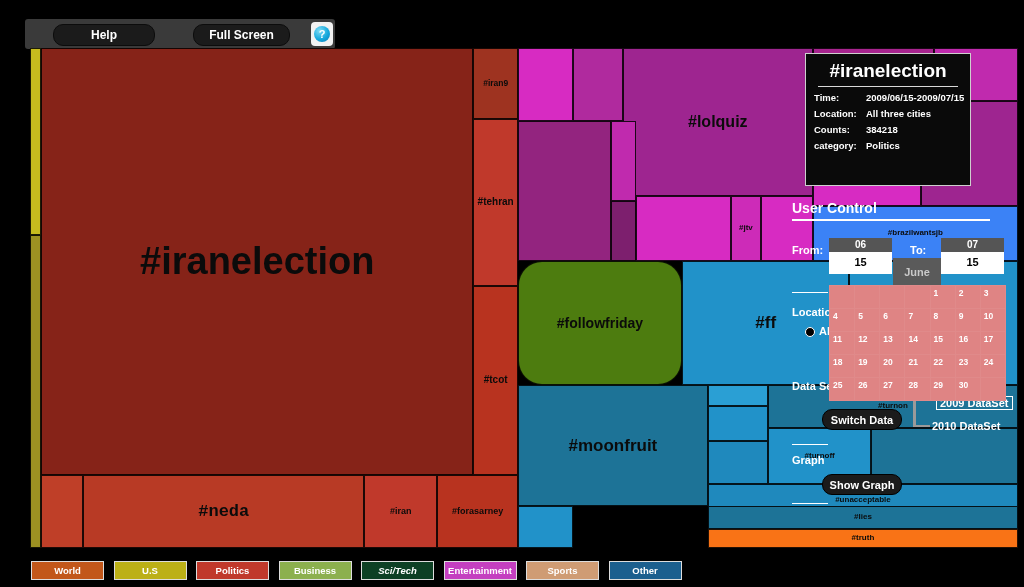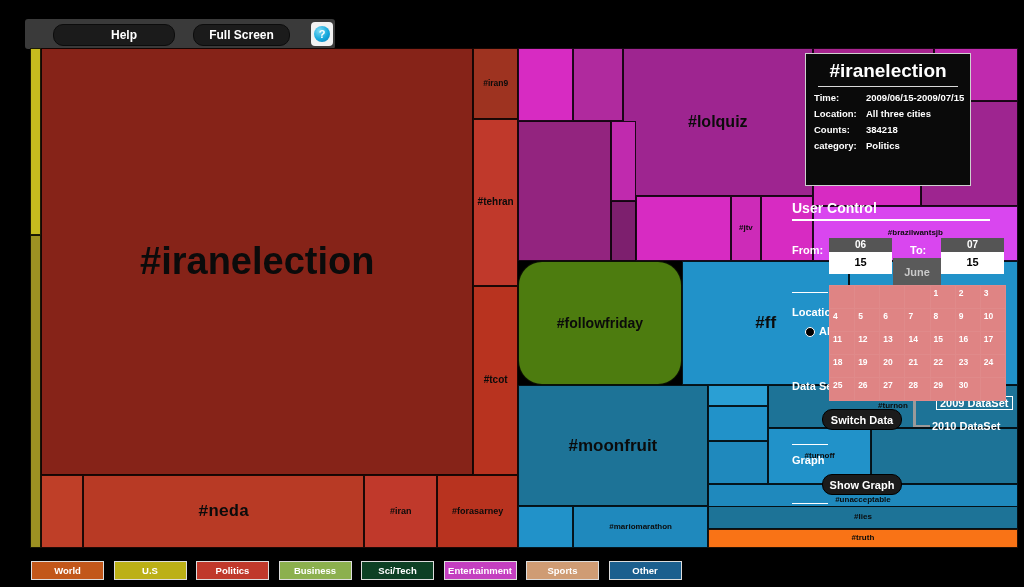--- a/index.html
+++ b/index.html
@@ -3,21 +3,21 @@
 <meta charset="utf-8">
 <style>
   html,body{margin:0;padding:0;background:#000;}
   body{width:1024px;height:587px;overflow:hidden;font-family:"Liberation Sans",sans-serif;}
   #app{position:relative;width:1024px;height:587px;background:#000;}
 
   
   .toolbar{position:absolute;left:25px;top:19px;width:310px;height:30px;background:#3a3a3a;border-radius:3px;}
   .tb-btn{position:absolute;top:5px;height:20px;background:#1b1b1b;border:1px solid #0c0c0c;border-radius:10px;
           color:#fff;font-size:12px;font-weight:bold;display:flex;align-items:center;justify-content:center;cursor:pointer;}
-  .tb-help{left:28px;width:100px;padding-left:20px;}
+  .tb-help{left:28px;width:100px;}
   .tb-full{left:168px;width:95px;}
   .help-icon{position:absolute;left:311px;top:22px;width:22px;height:24px;background:#f2f2f2;border-radius:4px;
              display:flex;align-items:center;justify-content:center;cursor:pointer;}
   .help-circ{width:16px;height:16px;border-radius:50%;
              background:radial-gradient(circle at 35% 30%, #7fdcf5 0%, #16a9dd 55%, #0a78b5 100%);
              color:#fff;font-size:11px;font-weight:bold;display:flex;align-items:center;justify-content:center;}
 
   
   #treemap{position:absolute;left:30px;top:48px;width:760px;height:500px;background:#000;}
   .cell{position:absolute;box-sizing:border-box;border:1px solid rgba(0,0,0,.85);overflow:hidden;
@@ -111,21 +111,21 @@
       <div class="cell" style="left: 92.2%; top: 29.6%; width: 4%; height: 13%; background: rgb(205, 43, 184);">
         <span style="font-size: 8px;">#jtv</span>
       </div>
       <div class="cell" style="left: 96.2%; top: 29.6%; width: 6.8%; height: 13%; background: rgb(215, 43, 194);"></div>
       <div class="cell" style="left: 103%; top: 0%; width: 16%; height: 10.6%; background: rgb(168, 36, 143);">
         <span style="font-size: 8px;">#mileycyrus</span>
       </div>
       <div class="cell" style="left: 119%; top: 0%; width: 11%; height: 10.6%; background: rgb(192, 42, 174);"></div>
       <div class="cell" style="left: 103%; top: 10.6%; width: 14.2%; height: 21%; background: rgb(215, 43, 194);"></div>
       <div class="cell" style="left: 117.2%; top: 10.6%; width: 12.8%; height: 21%; background: rgb(158, 37, 144);"></div>
-      <div class="cell" style="left: 103%; top: 31.6%; width: 27%; height: 11%; background: #d946ef; align-items: center;">
+      <div class="cell" style="left: 103%; top: 31.6%; width: 27%; height: 11%; background: #3b82f6; align-items: center;">
         <span style="font-size: 8px;">#brazilwantsjb</span>
       </div>
       <div class="cell" style="left: 64.2%; top: 42.6%; width: 21.6%; height: 24.8%; background: #4d7c0f; border-radius: 24px;">
         <span style="font-size: 14px;">#followfriday</span>
       </div>
       <div class="cell" style="left: 85.8%; top: 42.6%; width: 22%; height: 24.8%; background: rgb(33, 146, 201);">
         <span style="font-size: 17px;">#ff</span>
       </div>
       <div class="cell" style="left: 107.8%; top: 42.6%; width: 22.2%; height: 24.8%; background: rgb(33, 146, 201);">
         <span style="font-size: 14px;">#fb</span>
@@ -140,23 +140,20 @@
         <span style="font-size: 8px;">#turnon</span>
       </div>
       <div class="cell" style="left: 97.1%; top: 76%; width: 13.6%; height: 11.2%; background: rgb(33, 146, 201);">
         <span style="font-size: 8px;">#turnoff</span>
       </div>
       <div class="cell" style="left: 110.7%; top: 76%; width: 19.3%; height: 11.2%; background: rgb(29, 115, 151);"></div>
       <div class="cell" style="left: 89.2%; top: 87.2%; width: 40.8%; height: 6.6%; background: rgb(31, 137, 189);">
         <span style="font-size: 8px;">#unacceptable</span>
       </div>
       <div class="cell" style="left: 64.2%; top: 91.6%; width: 7.3%; height: 8.4%; background: rgb(33, 146, 201);"></div>
-      <div class="cell" style="left: 71.5%; top: 91.6%; width: 17.7%; height: 8.4%; background: rgb(31, 137, 189);">
-        <span style="font-size: 8px;">#mariomarathon</span>
-      </div>
       <div class="cell" style="left: 89.2%; top: 91.6%; width: 40.8%; height: 4.6%; background: rgb(29, 115, 151);">
         <span style="font-size: 8px;">#lies</span>
       </div>
       <div class="cell" style="left: 89.2%; top: 96.2%; width: 40.8%; height: 3.8%; background: #f97316;">
         <span style="font-size: 8px;">#truth</span>
       </div>
     </div>
 
   <div class="infobox">
     <h1>#iranelection</h1>
@@ -249,18 +246,18 @@
       <div>29</div>
       <div>30</div>
       <div class="empty"></div>
     </div>
 
   <div class="legend" id="legend">
       <div class="lg" style="left: 31px; width: 73px; background: rgb(194, 87, 26);">World</div>
       <div class="lg" style="left: 113.5px; width: 73px; background: rgb(188, 176, 23);">U.S</div>
       <div class="lg" style="left: 196px; width: 73px; background: rgb(192, 57, 43);">Politics</div>
       <div class="lg" style="left: 278.5px; width: 73px; background: rgb(140, 176, 78);">Business</div>
-      <div class="lg" style="left: 361px; width: 73px; background: rgb(13, 64, 36);">Sci/Tech</div>
+      <div class="lg" style="left: 361px; width: 73px; background: rgb(13, 64, 36); font-style: italic;">Sci/Tech</div>
       <div class="lg" style="left: 443.5px; width: 73px; background: rgb(196, 63, 192);">Entertainment</div>
       <div class="lg" style="left: 526px; width: 73px; background: rgb(207, 156, 116);">Sports</div>
       <div class="lg" style="left: 608.5px; width: 73px; background: rgb(27, 95, 142);">Other</div>
     </div>
 </div>
 
 </body></html>

